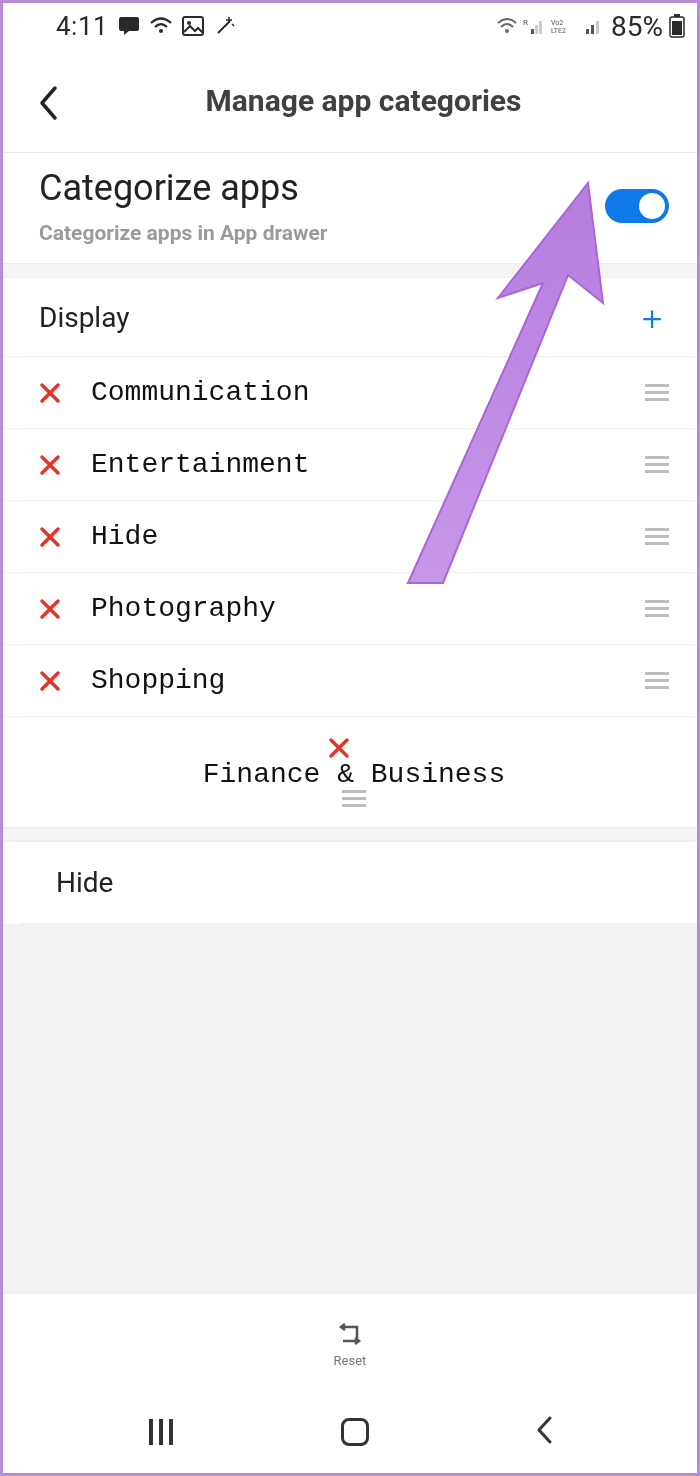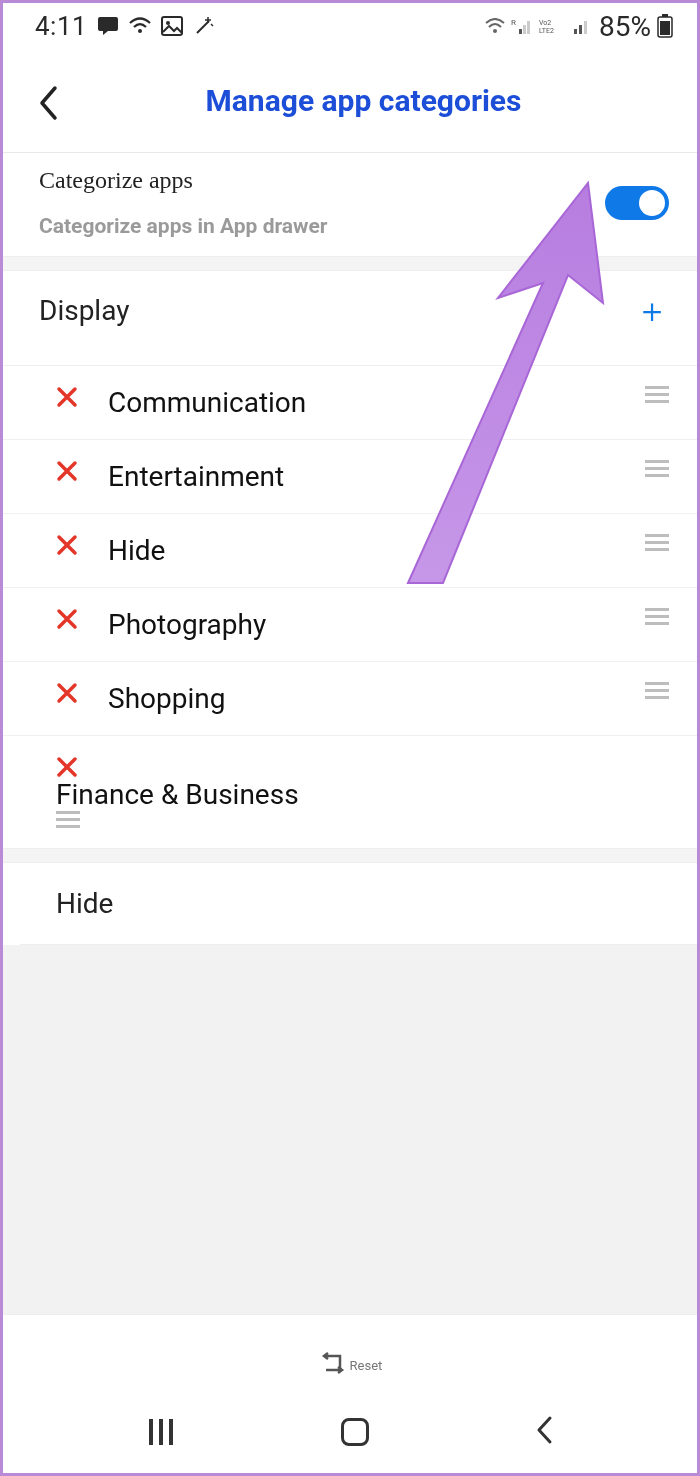--- a/index.html
+++ b/index.html
@@ -1,62 +1,62 @@
 <!DOCTYPE html>
 <html><head>
 <meta charset="utf-8">
 <style>
   * { box-sizing: border-box; margin: 0; padding: 0; }
   html, body { width: 700px; height: 1476px; font-family: -apple-system, Roboto, "Helvetica Neue", Arial, sans-serif; background:#fff; }
   .frame { width:700px; height:1476px; border:3px solid #b98ad6; position:relative; overflow:hidden; background:#fff; }
 
   
-  .statusbar { height:46px; display:flex; align-items:center; justify-content:space-between; padding:0 24px 0 32px; color:#2a2a2a; }
+  .statusbar { height:46px; display:flex; align-items:center; justify-content:space-between; padding:0 12px 0 32px; color:#2a2a2a;margin-left:21px; }
   .sb-left { display:flex; align-items:center; gap:10px; }
   .sb-time { font-size:26px; font-weight:400; letter-spacing:0.5px; }
   .sb-icon { color:#2a2a2a; display:inline-flex; }
   .sb-right { display:flex; align-items:center; gap:6px; }
   .sb-batt-text { font-size:28px; margin-left:2px; }
 
   
   .header { height:104px; display:flex; align-items:center; position:relative; border-bottom:1px solid #e8e8e8; }
   .back-chevron { position:absolute; left:34px; top:36px; }
-  .header-title { flex:1; text-align:center; font-size:30px; font-weight:700; color:#1d4ed8;padding-left:27px; }
+  .header-title { flex:1; text-align:center; font-size:30px; font-weight:700; color:#404040;padding-left:27px; }
 
   
   .cat-row { display:flex; align-items:center; justify-content:space-between; padding:14px 28px 18px 36px; background:#fff; border-bottom:1px solid #eee;}
-  .cat-labels .t1 { font-size:24px; color:#222; margin-bottom:20px;font-family:Liberation Serif, serif;}
+  .cat-labels .t1 { font-size:36px; color:#222; margin-bottom:12px;}
   .cat-labels .t2 { font-size:21px; color:#9a9a9a;font-weight:bold; }
   .toggle { width:64px; height:34px; border-radius:20px; background:#1079e8; position:relative; }
   .toggle-knob { width:26px; height:26px; border-radius:50%; background:#fff; position:absolute; right:4px; top:4px; }
 
   .gap { height:14px; background:#f4f4f4; border-bottom:1px solid #eee;}
 
   
-  .section-head { display:flex; align-items:center; justify-content:space-between; padding:22px 28px 38px 36px; border-bottom:1px solid #eee;text-align:right;}
+  .section-head { display:flex; align-items:center; justify-content:space-between; padding:22px 28px 22px 36px; border-bottom:1px solid #eee;text-align:right;}
   .section-head .lbl { font-size:28px; color:#222; }
   .plus { color:#1079e8; font-size:34px; font-weight:300; line-height:1;}
 
-  .cat-item { display:flex; align-items:flex-start; padding:20px 28px 20px 53px; border-bottom:1px solid #f0f0f0;}
+  .cat-item { display:flex; align-items:center; padding:20px 28px 20px 36px; border-bottom:1px solid #f0f0f0;font-family:Liberation Mono, monospace;}
   .cat-item:last-child { border-bottom:none;flex-direction:column; }
   .delete-x { width:40px; display:flex; align-items:center; justify-content:flex-start; margin-right:12px;}
   .delete-x svg { display:block; }
   .cat-name { flex:1; font-size:28px; color:#111; }
   .drag-handle { display:flex; flex-direction:column; gap:4px; }
   .drag-handle span { width:24px; height:3px; background:#bdbdbd; display:block; }
 
   .display-list { border-bottom:1px solid #eee; }
 
   
   .hide-head { padding:24px 36px 24px 36px; font-size:28px; color:#222; border-bottom:1px solid #eee;margin-left:17px;}
   .blank-area { background:#f2f2f2; height:370px; border-bottom:1px solid #eee;}
 
   
   .reset-row { height:100px; display:flex; align-items:center; justify-content:center; }
-  .reset-btn { display:flex; flex-direction:row; align-items:center; gap:2px; color:#555; }
+  .reset-btn { display:flex; flex-direction:column; align-items:center; gap:2px; color:#555; }
   .reset-lbl { font-size:13px; color:#777; }
 
   
   .navbar { position:absolute; bottom:0; left:0; right:0; height:78px; display:flex; align-items:center; justify-content:space-around; padding:0 60px 4px 60px; background:#fff;}
   .nav-recent span { width:4px; height:26px; background:#333; display:inline-block; margin:0 3px;}
   .nav-recent { display:flex; }
   .nav-home { width:28px; height:28px; border:3px solid #333; border-radius:8px; }
 
   
   .arrow-anno { position:absolute; top:160px; left:355px; pointer-events:none; }

